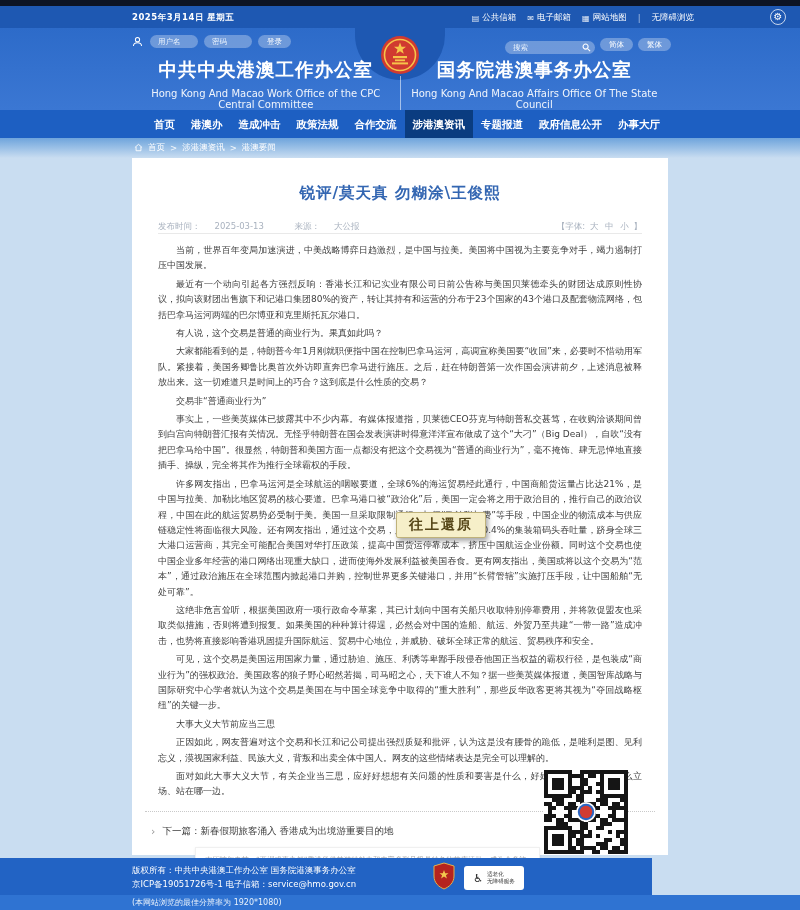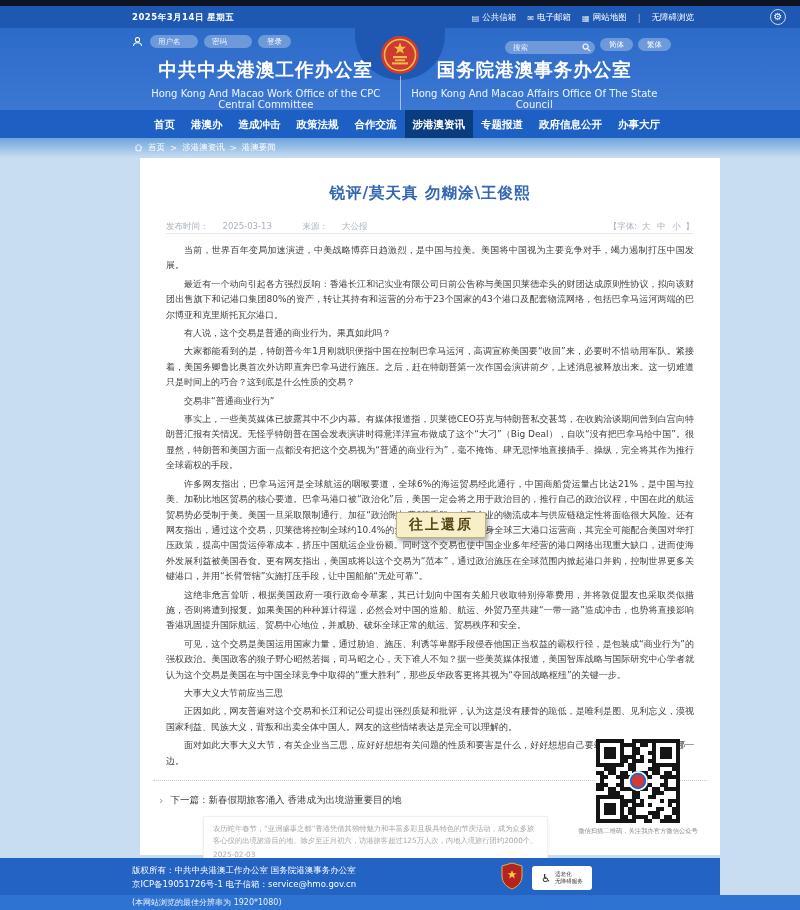--- a/index.html
+++ b/index.html
@@ -49,21 +49,21 @@
   .nav-item{color:#fff;font-size:10.5px;font-weight:bold;height:28px;line-height:28px;
             padding:0 8px;cursor:pointer;white-space:nowrap}
   .nav-item.active{background:#0a3c80}
   .breadcrumb{position:absolute;left:0;top:138px;width:800px;height:20px;
               background:linear-gradient(180deg,#6ea4dc,#c9ddf1);display:flex;align-items:center;
               color:#fff;font-size:8.5px;padding-left:134px;gap:5px}
   .bsep{opacity:.9}
   .bc-item{cursor:pointer}
 
   
-  .card{position:absolute;left:140px;top:158px;width:580px;height:697px;background:#fff}
+  .card{position:absolute;left:132px;top:158px;width:536px;height:697px;background:#fff}
   h1.atitle{margin-top:25px;text-align:center;font-size:15.5px;color:#3366b2;font-weight:bold;letter-spacing:1px}
   .meta{display:flex;justify-content:space-between;margin:17px 26px 0;
         border-bottom:1px solid #e9e9e9;font-size:8.5px;color:#a9b2bf}
   .meta-left span{margin-right:14px}
   .fsz{cursor:pointer;margin:0 2px}
   .abody{padding:9px 26px 0}
   .abody p{font-size:9px;color:#3e3e3e;line-height:15.4px;text-indent:2em;text-align:justify;margin-bottom:3px}
 
   .bottom{position:relative;margin:11px 13px 0;border-top:1px dotted #c9c9c9;height:96px}
   .next-row{margin:13px 0 0 6px;display:flex;align-items:center;gap:7px;font-size:9.5px;color:#3c3c3c}
@@ -76,21 +76,21 @@
   .qr{width:84px;height:84px;margin:0 auto}
   .qrcap{font-size:6.3px;color:#8a8a8a;margin-top:4px;white-space:nowrap}
 
   
   .overlay{position:absolute;left:396px;top:512px;background:#f6efc9;border:1px solid #bfb27b;
            box-shadow:2px 3px 5px rgba(0,0,0,.35);padding:3px 12px;font-size:14px;font-weight:bold;
            color:#554517;font-family:"DejaVu Serif","Liberation Serif",serif;letter-spacing:2px;
            border-radius:2px;cursor:pointer;z-index:5}
 
   
-  .footer{position:absolute;left:0;top:858px;width:720px;height:37px;background:#2263c4;color:#fff}
+  .footer{position:absolute;left:0;top:858px;width:652px;height:37px;background:#2263c4;color:#fff}
   .footer-left{position:absolute;left:132px;top:6px;font-size:8.5px;line-height:13.5px}
   .badges{position:absolute;right:128px;top:4px;display:flex;gap:9px;align-items:center}
   .rbadge{cursor:pointer}
   .wbadge{background:#fff;border-radius:3px;width:60px;height:24px;display:flex;align-items:center;
           justify-content:center;gap:4px;color:#333;cursor:pointer}
   .wc{font-size:11px;color:#222}
   .wtxt{font-size:5.6px;line-height:6.8px;text-align:left;color:#333}
   .bottomstrip{position:absolute;left:0;top:895px;width:800px;height:15px;background:#2f73d2;
                color:#e8f1fb;font-size:8px;line-height:15px;padding-left:132px}
 </style>

